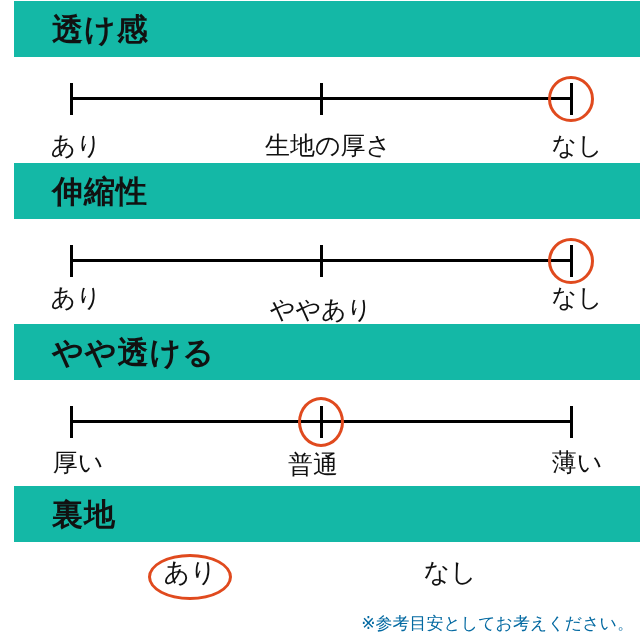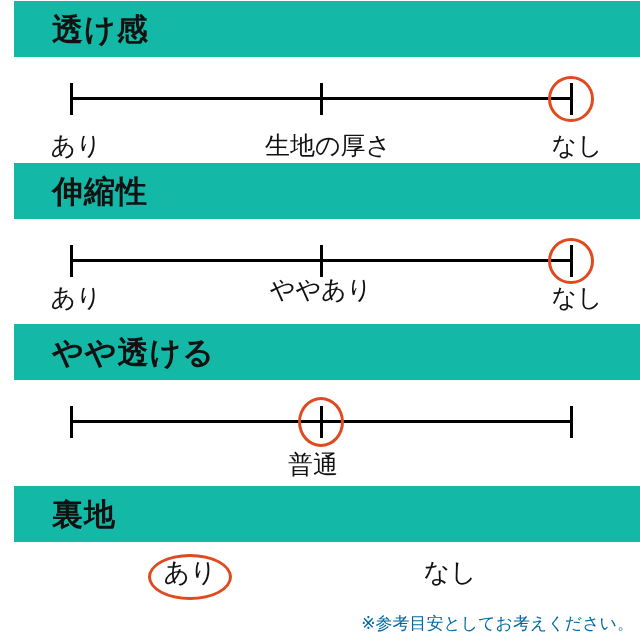--- a/index.html
+++ b/index.html
@@ -36,34 +36,36 @@
 <div class="band" style="top:163px">
   <span class="title">伸縮性</span>
 </div>
 <div class="scale" style="top:219px">
   <div class="line"></div>
   <div class="tick" style="left:71px"></div>
   <div class="tick" style="left:321px"></div>
   <div class="tick" style="left:571px"></div>
   <div class="circle" style="left:571px"></div>
   <span class="lbl" style="left:76px;top:62px">あり</span>
-  <span class="lbl" style="left:321px;top:54px">ややあり</span>
+  <span class="lbl" style="left:321px;top:74px">ややあり</span>
   <span class="lbl" style="left:577px;top:62px">なし</span>
 </div>
 
 <div class="band" style="top:324px">
   <span class="title">やや透ける</span>
 </div>
 <div class="scale" style="top:380px">
   <div class="line"></div>
   <div class="tick" style="left:71px"></div>
   <div class="tick" style="left:321px"></div>
   <div class="tick" style="left:571px"></div>
   <div class="circle" style="left:321px;width:40px;height:44px;top:17px"></div>
+  <span class="lbl" style="left:78px;top:66px">厚い</span>
   <span class="lbl" style="left:313px;top:68px">普通</span>
+  <span class="lbl" style="left:577px;top:66px">薄い</span>
 </div>
 
 <div class="band" style="top:486px">
   <span class="title">裏地</span>
 </div>
 <div class="oval"></div>
 <span class="lining-opt" style="left:190px">あり</span>
 <span class="lining-opt" style="left:450px">なし</span>
 
 <span class="note">※参考目安としてお考えください。</span>

